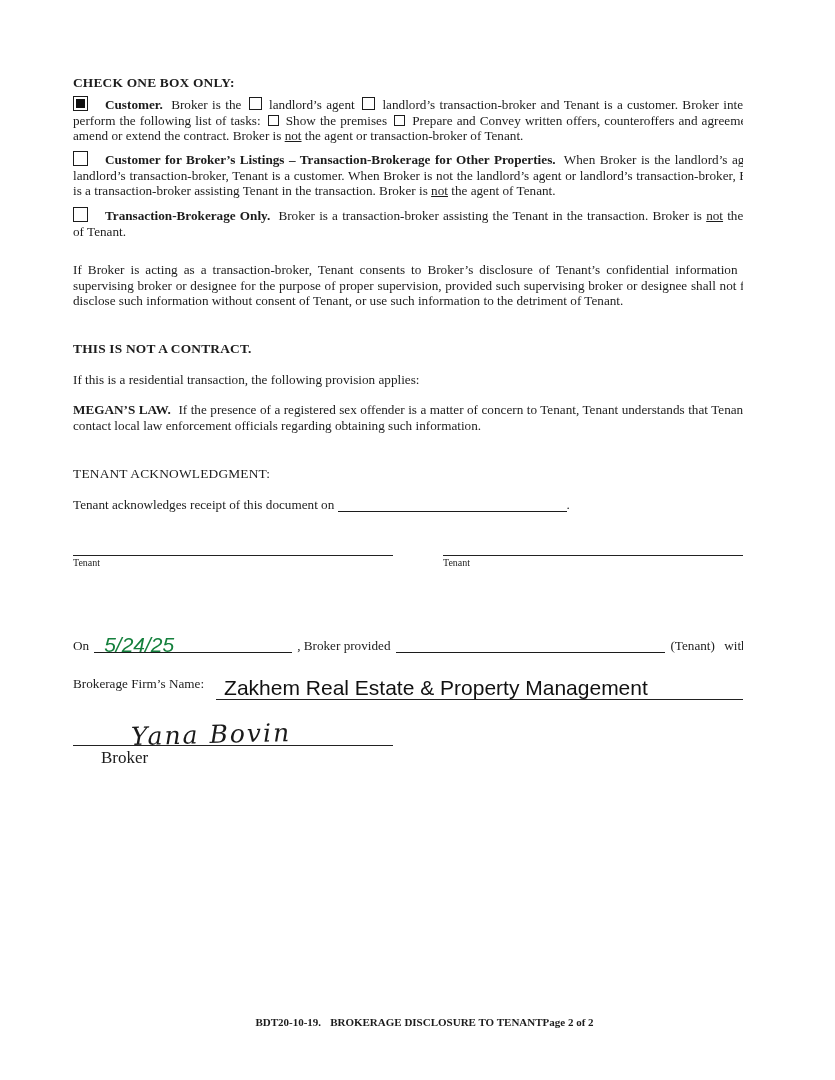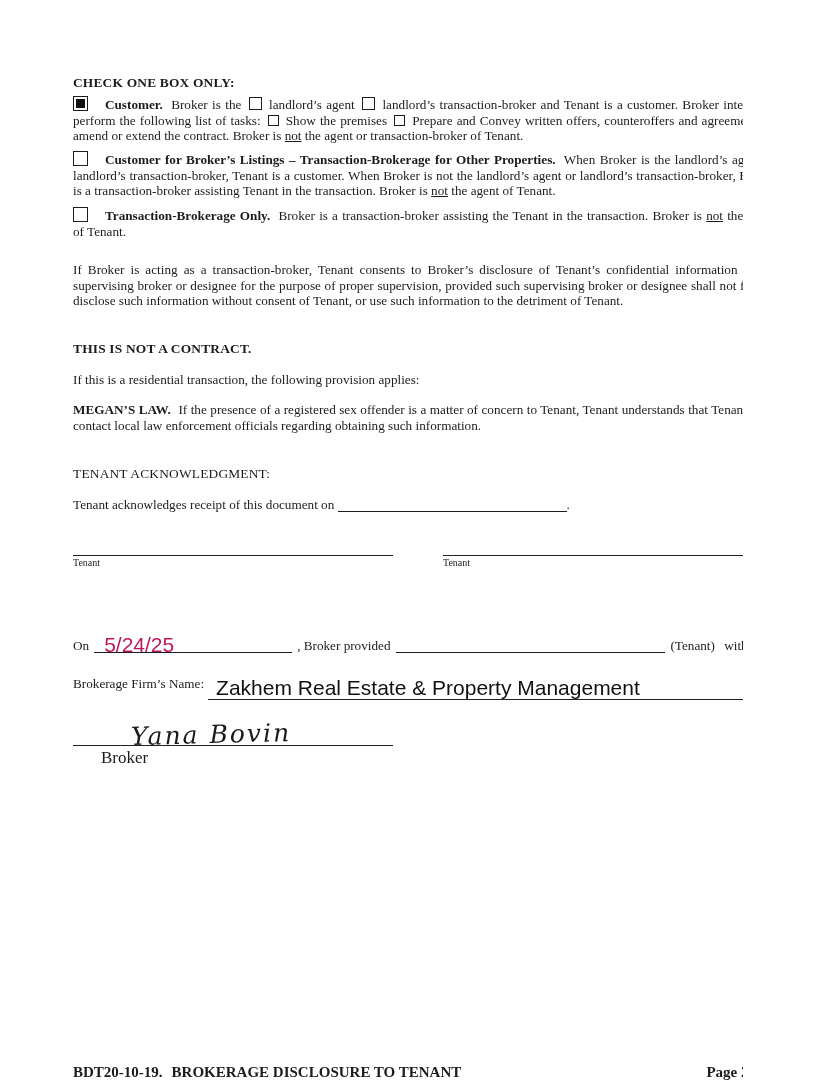--- a/index.html
+++ b/index.html
@@ -82,38 +82,39 @@
   .grow { flex: 1; }
   .wide-words { word-spacing: 6px; white-space: nowrap; }
   .nowrap { white-space: nowrap; }
 
   .date-fill {
     position: absolute;
     left: 10px;
     bottom: -1px;
     font-family: "Liberation Sans", sans-serif;
     font-size: 21px;
-    color: #be185d;
-    white-space: nowrap;
+    color: #15803d;
+    white-space: nowrap;
+    font-style: italic;
   }
 
   
   .firm-row {
     display: flex;
     height: 24px;
   }
   .firm-label {
     font-size: 13.2px;
     white-space: nowrap;
     padding-bottom: 2px;
   }
   .firm-line {
     flex: 1;
     border-bottom: 1.5px solid #222222;
-    margin-left: 4px;
+    margin-left: 12px;
     padding-left: 8px;
     font-family: "Liberation Sans", sans-serif;
     font-size: 21px;
     line-height: 23px;
     white-space: nowrap;
     color: #111111;
   }
 
   
   .bsig { width: 320px; }
@@ -129,24 +130,23 @@
     color: #1a1a1a;
     transform: rotate(-1.5deg);
     white-space: nowrap;
   }
   .bsig .rule { border-top: 1.5px solid #222222; }
   .bsig .label { font-size: 17px; padding-top: 2px; margin-left: 28px; }
 
   
   .footer {
     display: flex;
-    justify-content: space-between;
+    justify-content: center;
     font-weight: bold;
-    font-size: 15px;
-    margin-top: 48px;
+    font-size: 11px;
   }
   .footer .title { margin-left: 9px; }
 </style>
 </head>
 <body>
 
 <div class="page">
 
   <div class="abs para bold caps-head" style="top:75px">CHECK ONE BOX ONLY:</div>
 

